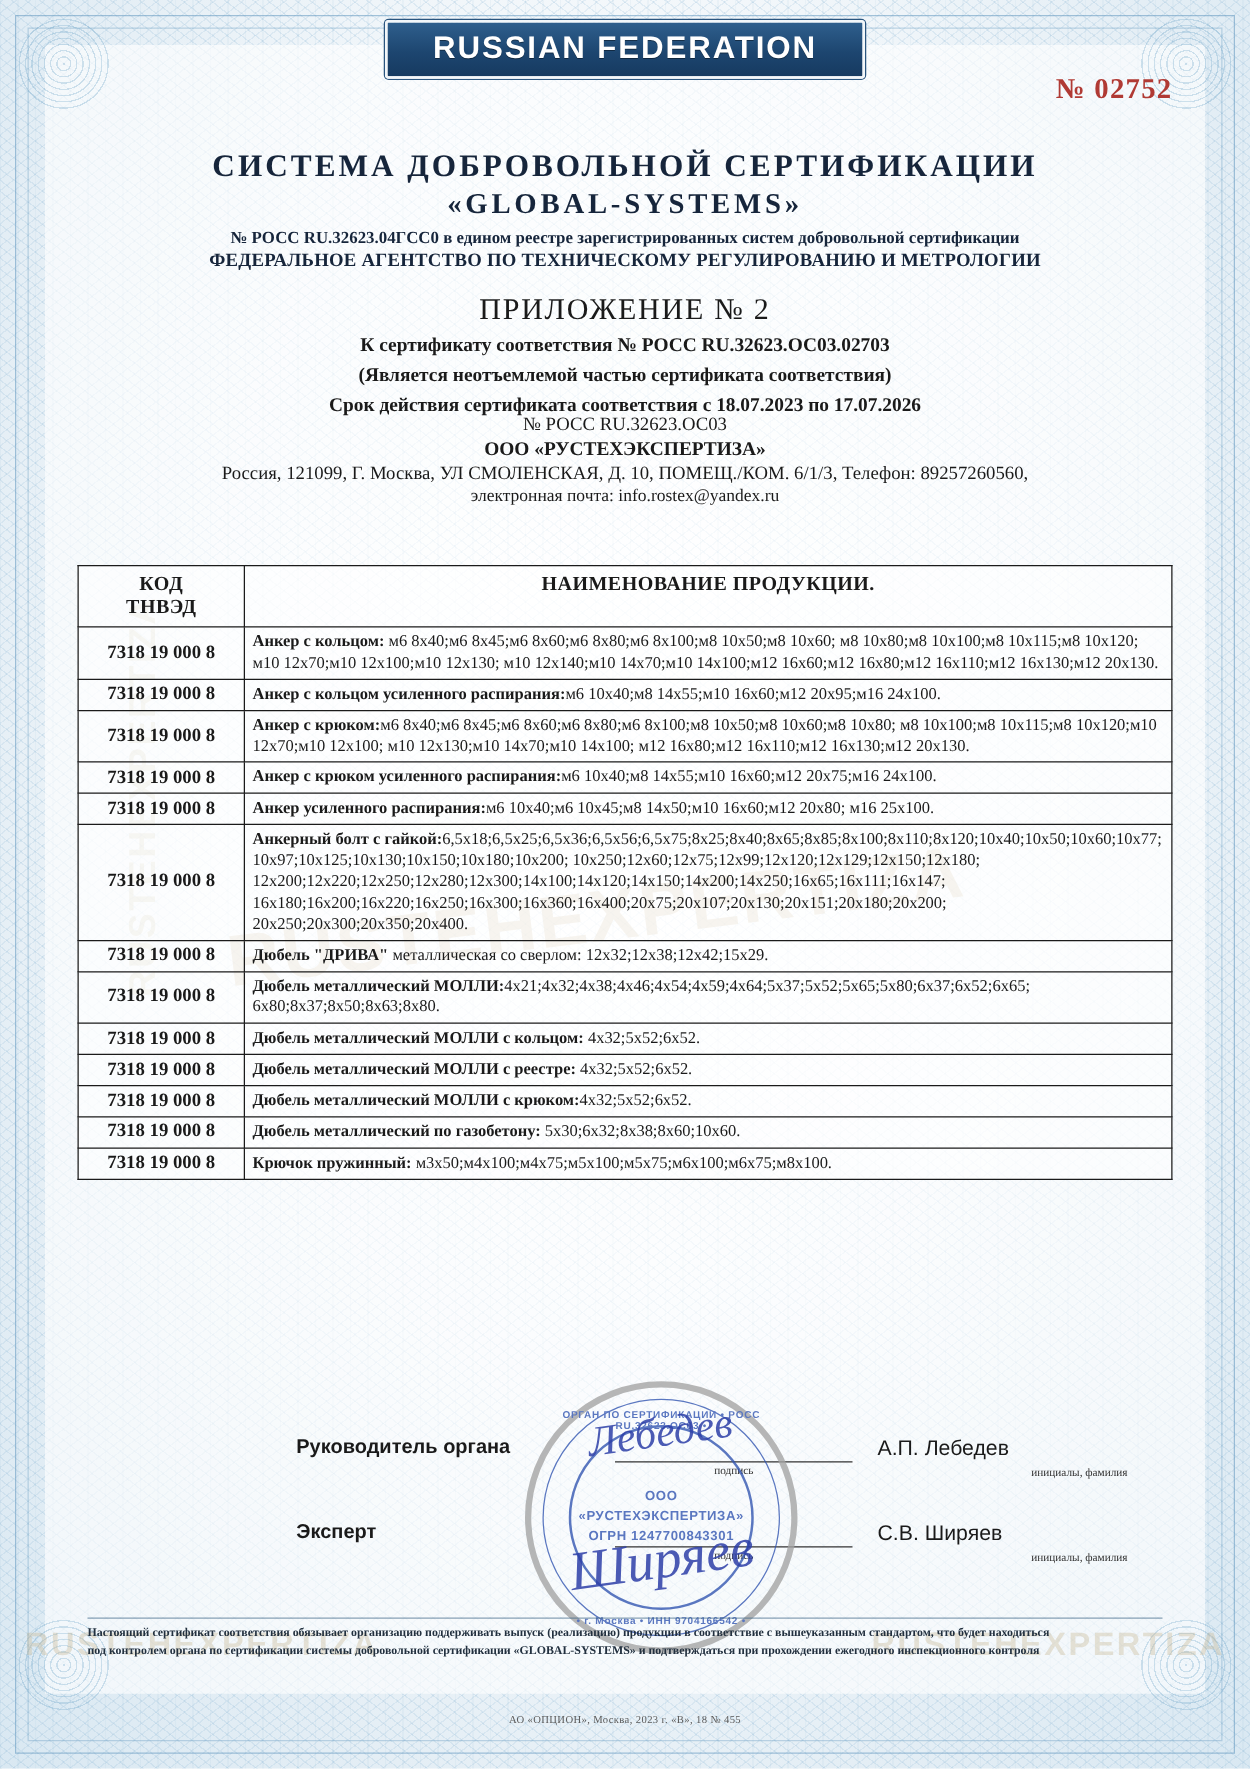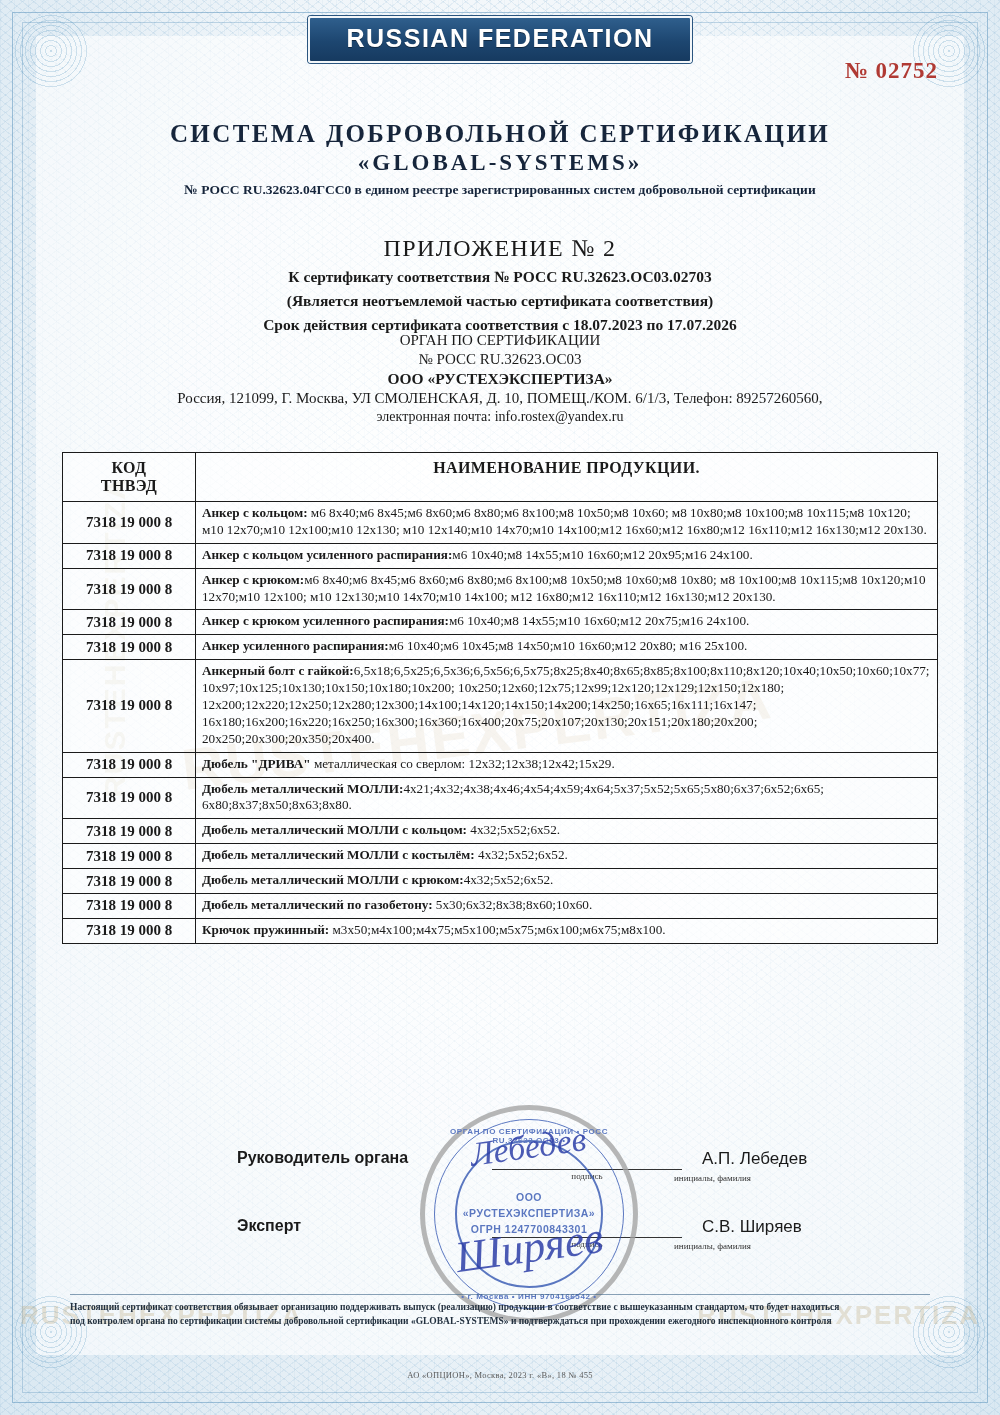--- a/index.html
+++ b/index.html
@@ -240,24 +240,24 @@
   }
   .sign-name {
     position: absolute;
     left: 640px;
     top: 14px;
     font-size: 17px;
     font-family: "Liberation Sans", sans-serif;
   }
   .sign-name-cap {
     position: absolute;
-    left: 612px;
+    left: 630px;
     width: 210px;
     top: 38px;
-    text-align: left;
+    text-align: right;
     font-size: 9px;
     color: #333;
   }
 
   
   #stamp {
     position: absolute;
     left: 420px;
     top: 1105px;
     width: 208px;
@@ -364,31 +364,31 @@
   <div id="ribbon-wrap">
     <div id="ribbon">RUSSIAN FEDERATION</div>
   </div>
 
   <div id="doc-number">№ 02752</div>
 
   <div id="title-block">
     <div id="sys-title" class="center">СИСТЕМА ДОБРОВОЛЬНОЙ СЕРТИФИКАЦИИ</div>
     <div id="sys-title2" class="center">«GLOBAL-SYSTEMS»</div>
     <div id="registry-line" class="center">№ РОСС RU.32623.04ГСС0 в едином реестре зарегистрированных систем добровольной сертификации</div>
+    <div id="agency-line" class="center">ФЕДЕРАЛЬНОЕ АГЕНТСТВО ПО ТЕХНИЧЕСКОМУ РЕГУЛИРОВАНИЮ И МЕТРОЛОГИИ</div>
   </div>
 
   <div id="appendix-block">
     <div id="appendix-title" class="center">ПРИЛОЖЕНИЕ № 2</div>
     <div class="appendix-sub center">К сертификату соответствия № РОСС RU.32623.ОС03.02703</div>
     <div class="appendix-sub center">(Является неотъемлемой частью сертификата соответствия)</div>
     <div class="appendix-sub center">Срок действия сертификата соответствия с 18.07.2023 по 17.07.2026</div>
   </div>
 
   <div id="organ-block">
-    <div class="organ-line center">ОРГАН ПО СЕРТИФИКАЦИИ</div>
     <div class="organ-line center">№ РОСС RU.32623.ОС03</div>
     <div class="organ-line bold center">ООО «РУСТЕХЭКСПЕРТИЗА»</div>
     <div class="organ-line center">Россия, 121099, Г. Москва, УЛ СМОЛЕНСКАЯ, Д. 10, ПОМЕЩ./КОМ. 6/1/3, Телефон: 89257260560,</div>
     <div class="organ-line small center">электронная почта: info.rostex@yandex.ru</div>
   </div>
 
   <div id="table-wrap">
     <table>
       <thead>
         <tr>
@@ -431,21 +431,21 @@
           <tr>
             <td class="code">7318 19 000 8</td>
             <td class="name"><b>Дюбель металлический МОЛЛИ:</b><span>4х21;4х32;4х38;4х46;4х54;4х59;4х64;5х37;5х52;5х65;5х80;6х37;6х52;6х65; 6х80;8х37;8х50;8х63;8х80.</span></td>
           </tr>
           <tr>
             <td class="code">7318 19 000 8</td>
             <td class="name"><b>Дюбель металлический МОЛЛИ с кольцом:</b><span> 4х32;5х52;6х52.</span></td>
           </tr>
           <tr>
             <td class="code">7318 19 000 8</td>
-            <td class="name"><b>Дюбель металлический МОЛЛИ с костылём:</b><span> 4х32;5х52;6х52.</span></td>
+            <td class="name"><b>Дюбель металлический МОЛЛИ с реестре:</b><span> 4х32;5х52;6х52.</span></td>
           </tr>
           <tr>
             <td class="code">7318 19 000 8</td>
             <td class="name"><b>Дюбель металлический МОЛЛИ с крюком:</b><span>4х32;5х52;6х52.</span></td>
           </tr>
           <tr>
             <td class="code">7318 19 000 8</td>
             <td class="name"><b>Дюбель металлический по газобетону:</b><span> 5х30;6х32;8х38;8х60;10х60.</span></td>
           </tr>
           <tr>

